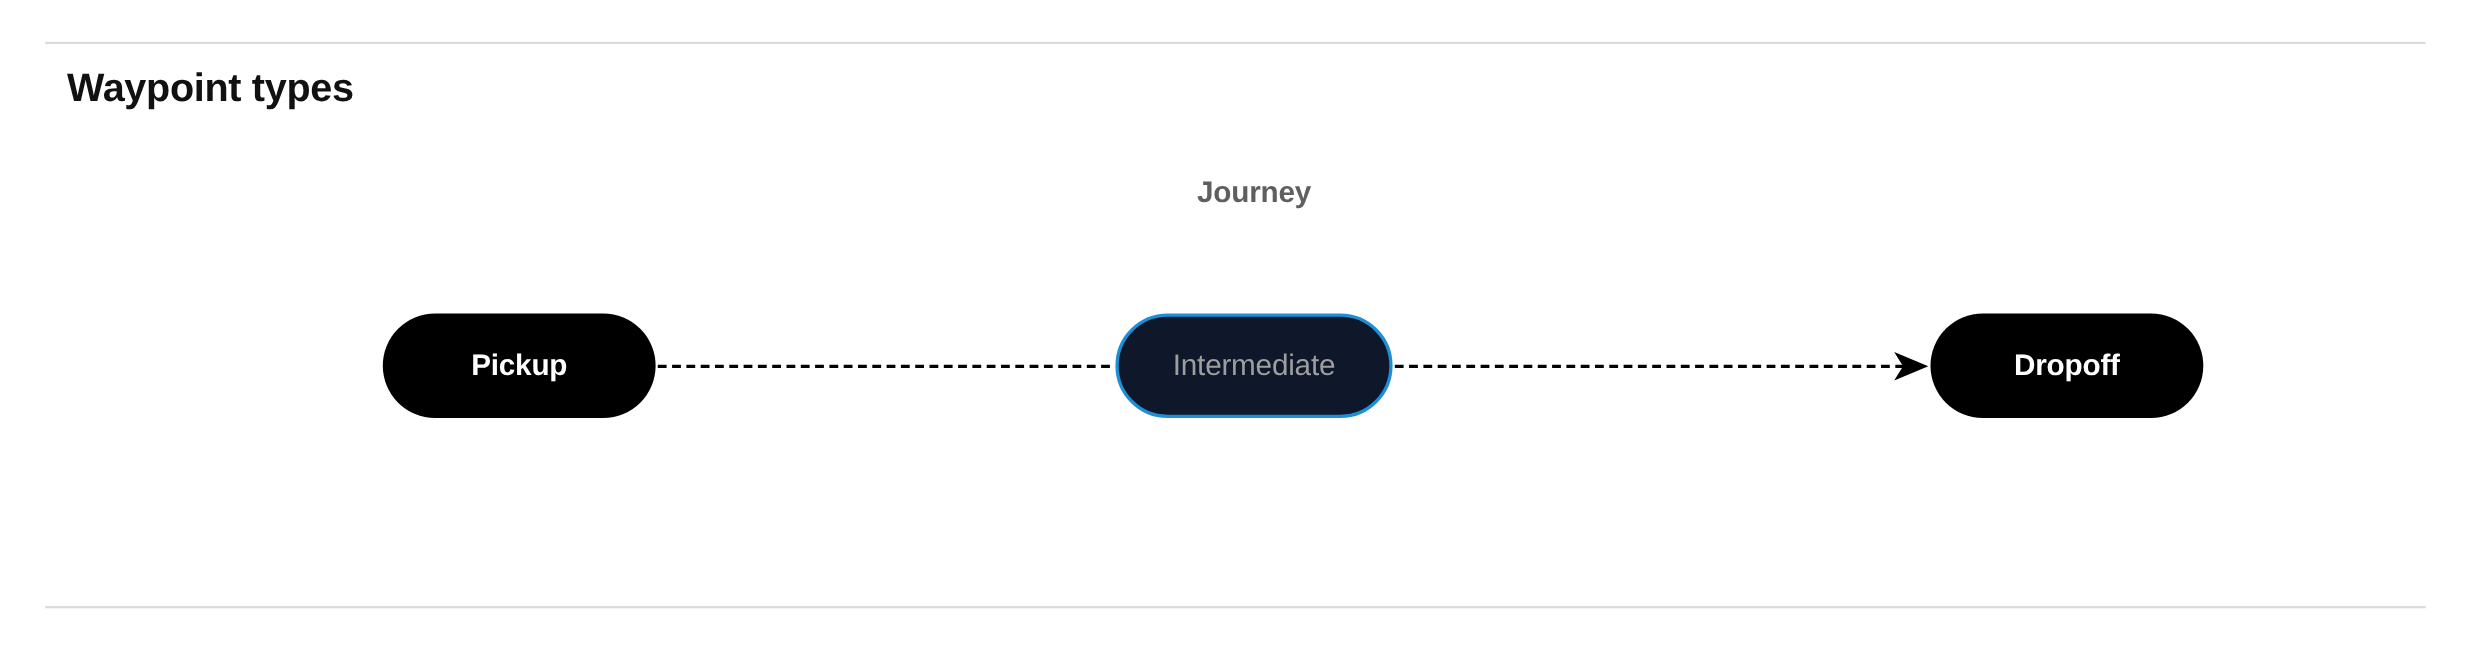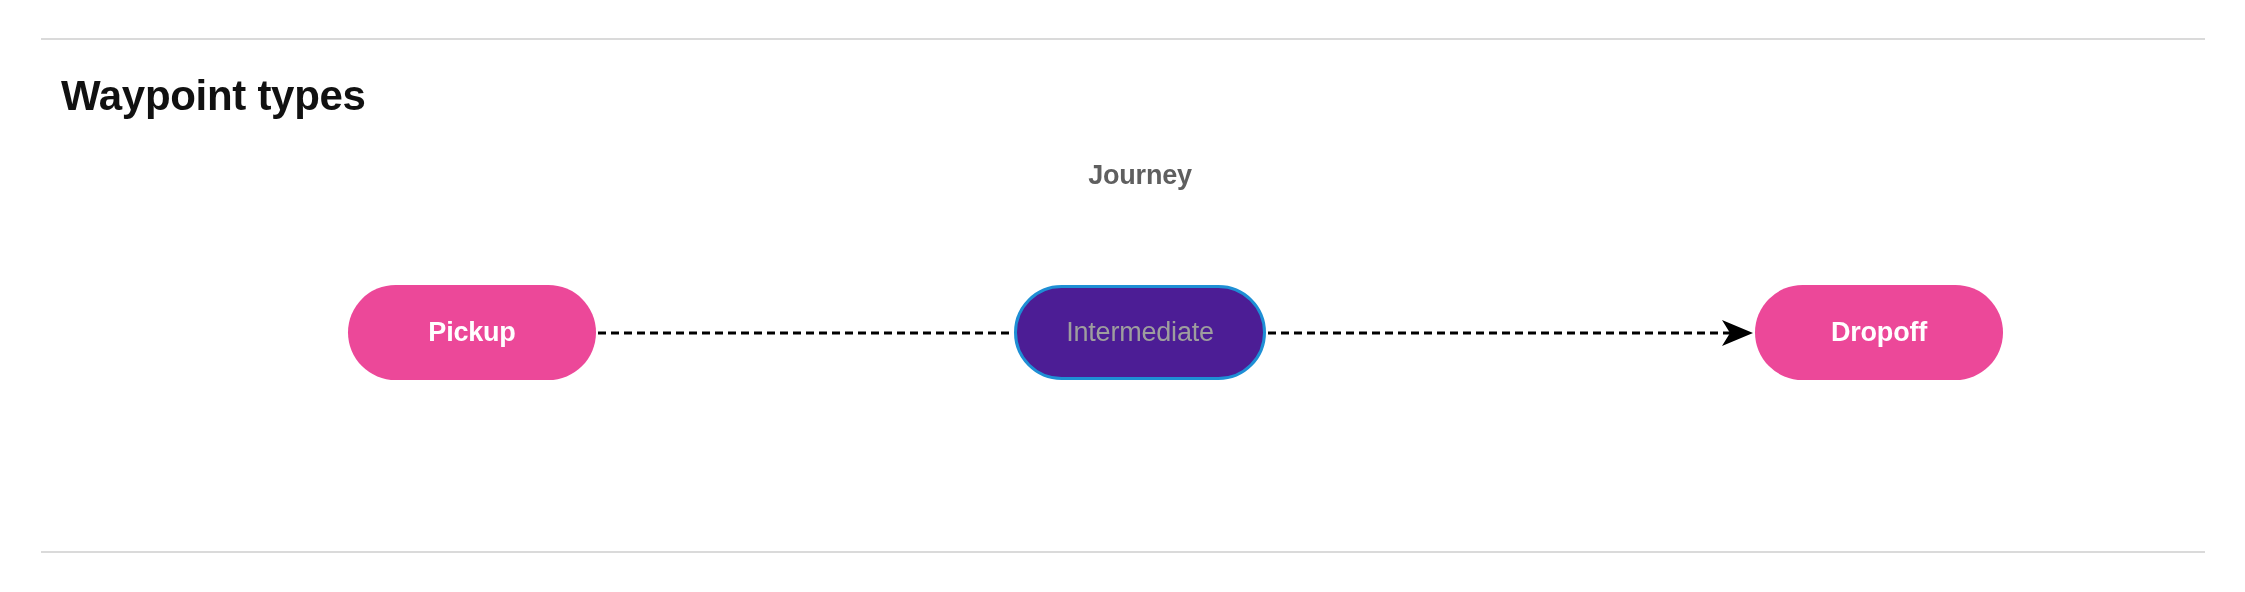--- a/index.html
+++ b/index.html
@@ -29,22 +29,22 @@
     height: 2px;
     background: #dadada;
   }
   .divider.top    { top: 38px; }
   .divider.bottom { top: 551px; }
 
   
   .page-title {
     position: absolute;
     left: 61px;
-    top: 72px;
-    font-size: 42px;
+    top: 56px;
+    font-size: 36px;
     font-weight: bold;
     color: #111111;
     letter-spacing: -0.3px;
     line-height: 48px;
     white-space: nowrap;
   }
 
   
   .diagram {
     position: absolute;
@@ -75,28 +75,28 @@
     border-radius: 48px;
     display: flex;
     align-items: center;
     justify-content: center;
     font-size: 27px;
     letter-spacing: -0.2px;
     white-space: nowrap;
   }
 
   .node.terminal {
-    background: #ec4899;
+    background: #000000;
     color: #ffffff;
     font-weight: bold;
     border: none;
   }
 
   .node.intermediate {
-    background: #4c1d95;
+    background: #0f172a;
     color: #9e9e9e;
     font-weight: normal;
     border: 3px solid #1e8fd5;
   }
 
   .node-pickup       { left: 348px;  width: 248px; }
   .node-intermediate { left: 1014px; width: 252px; }
   .node-dropoff      { left: 1755px; width: 248px; align-items: center; }
 
   

